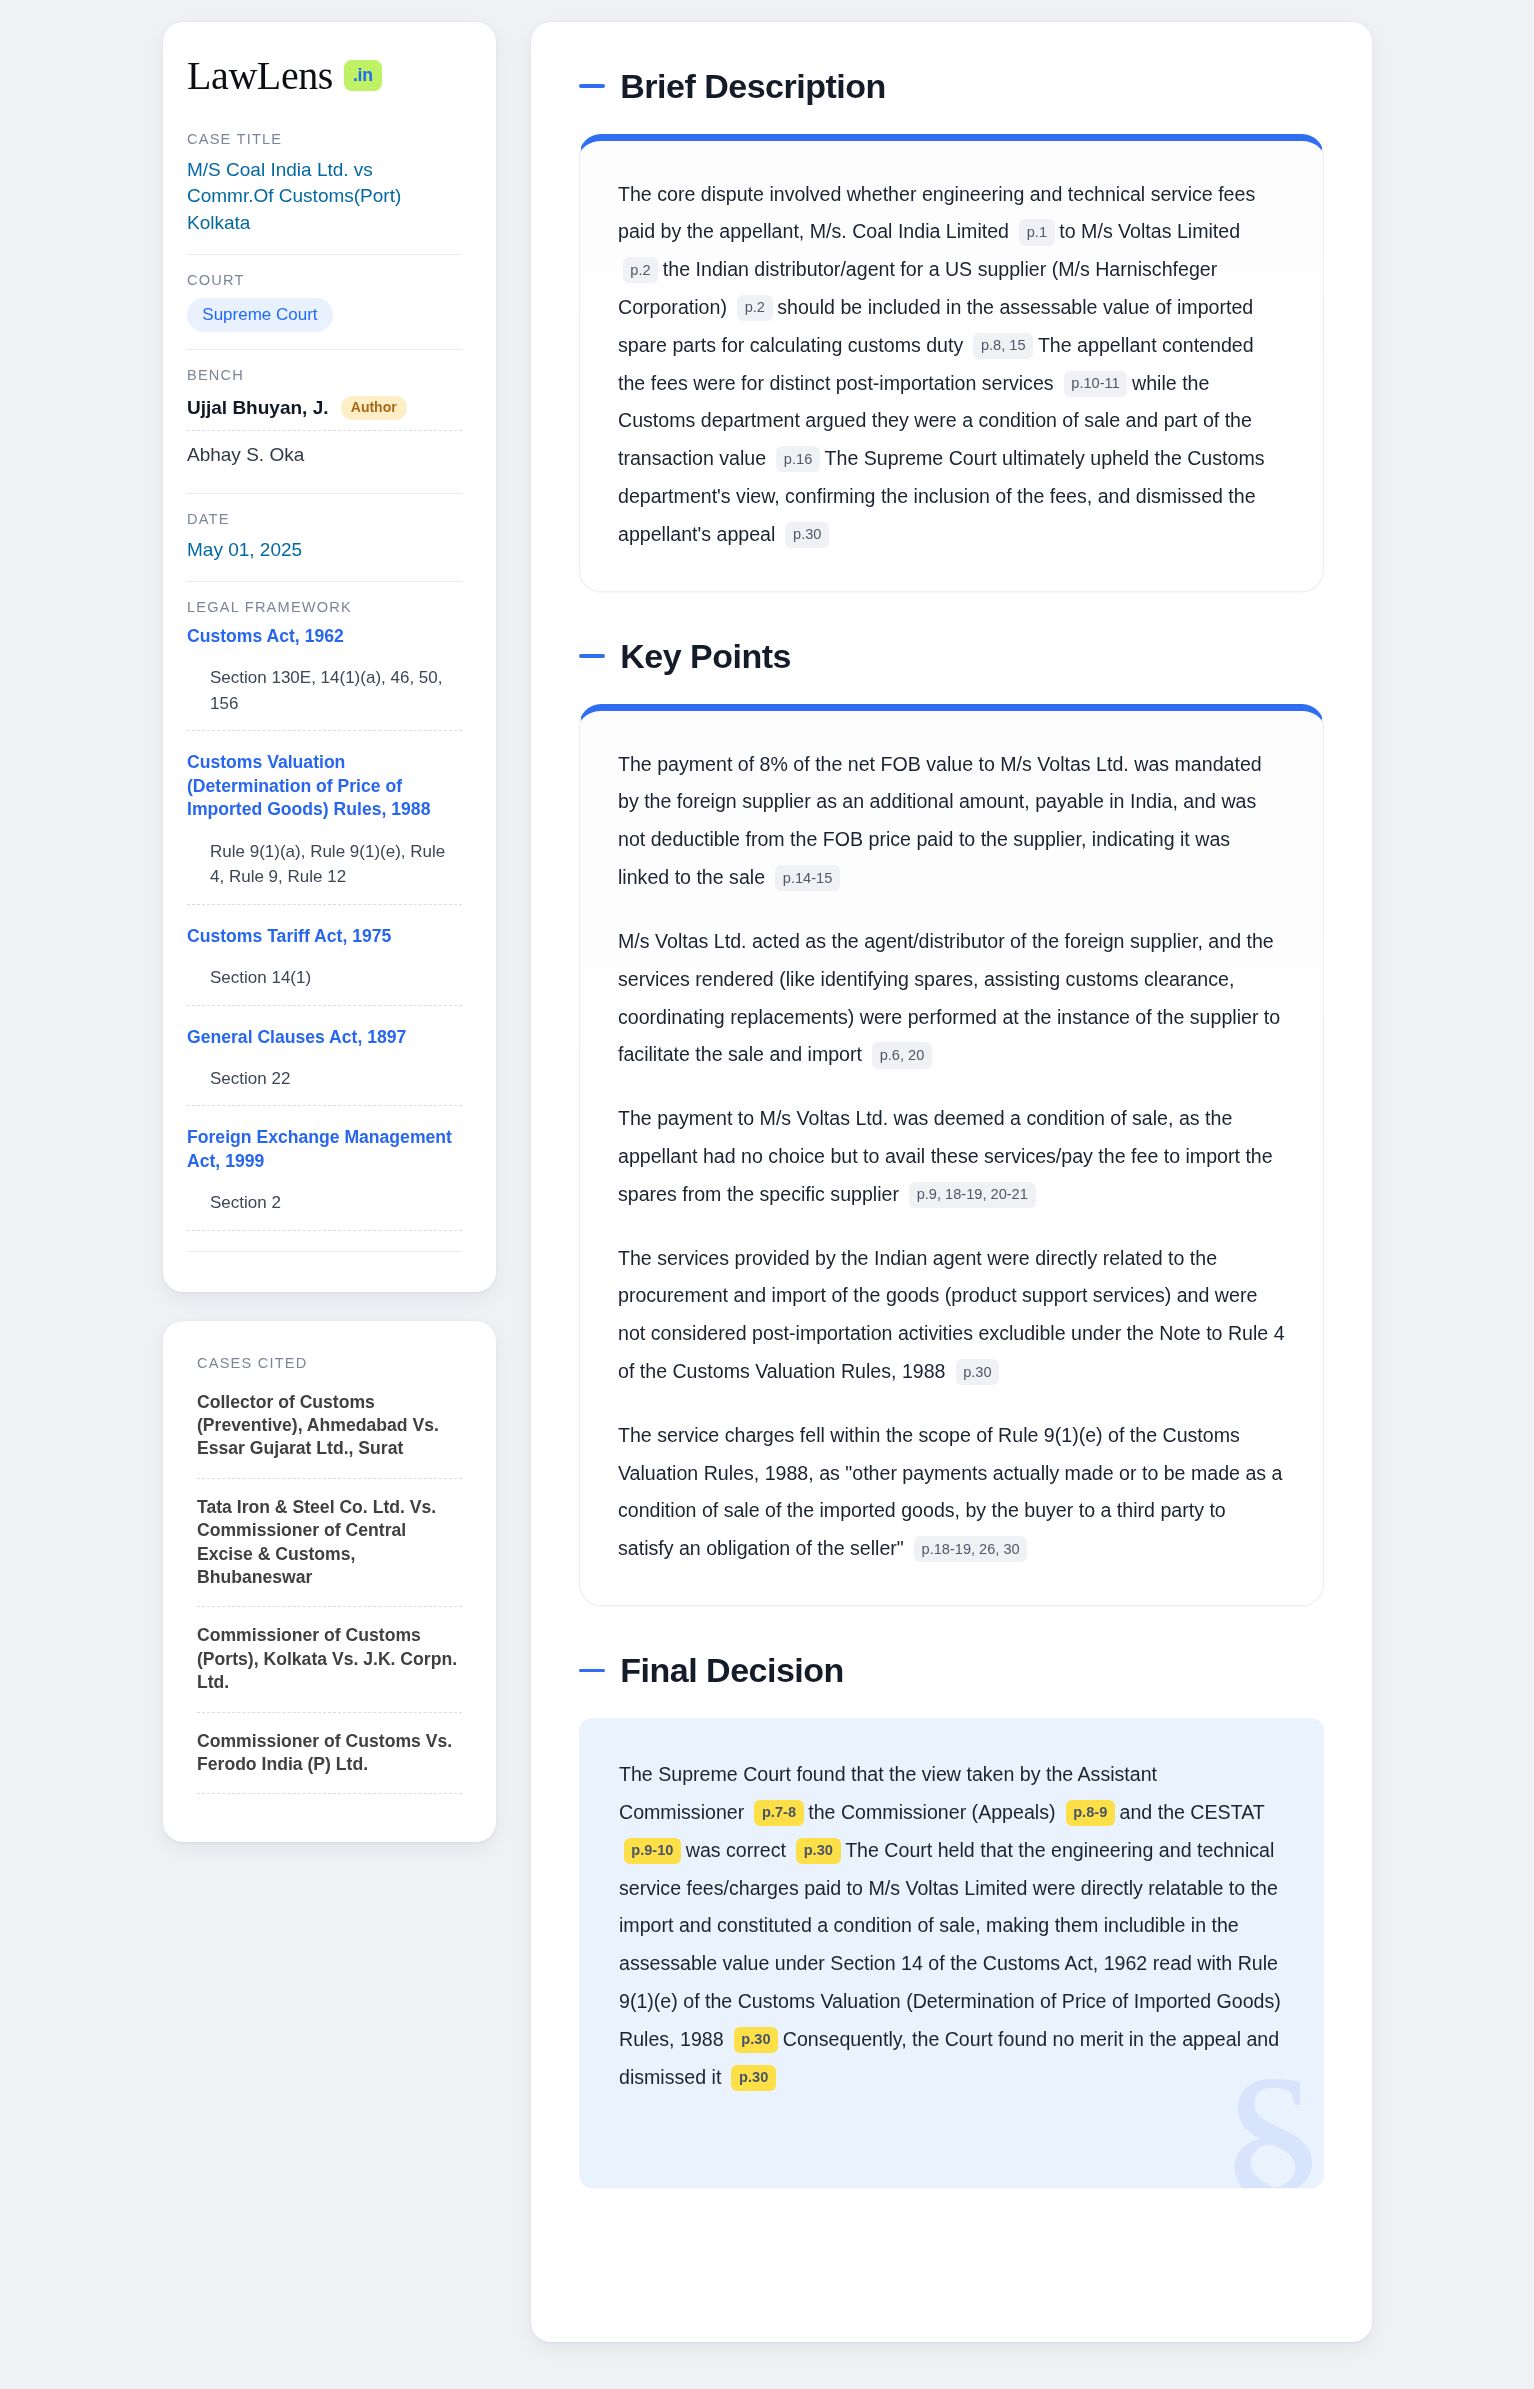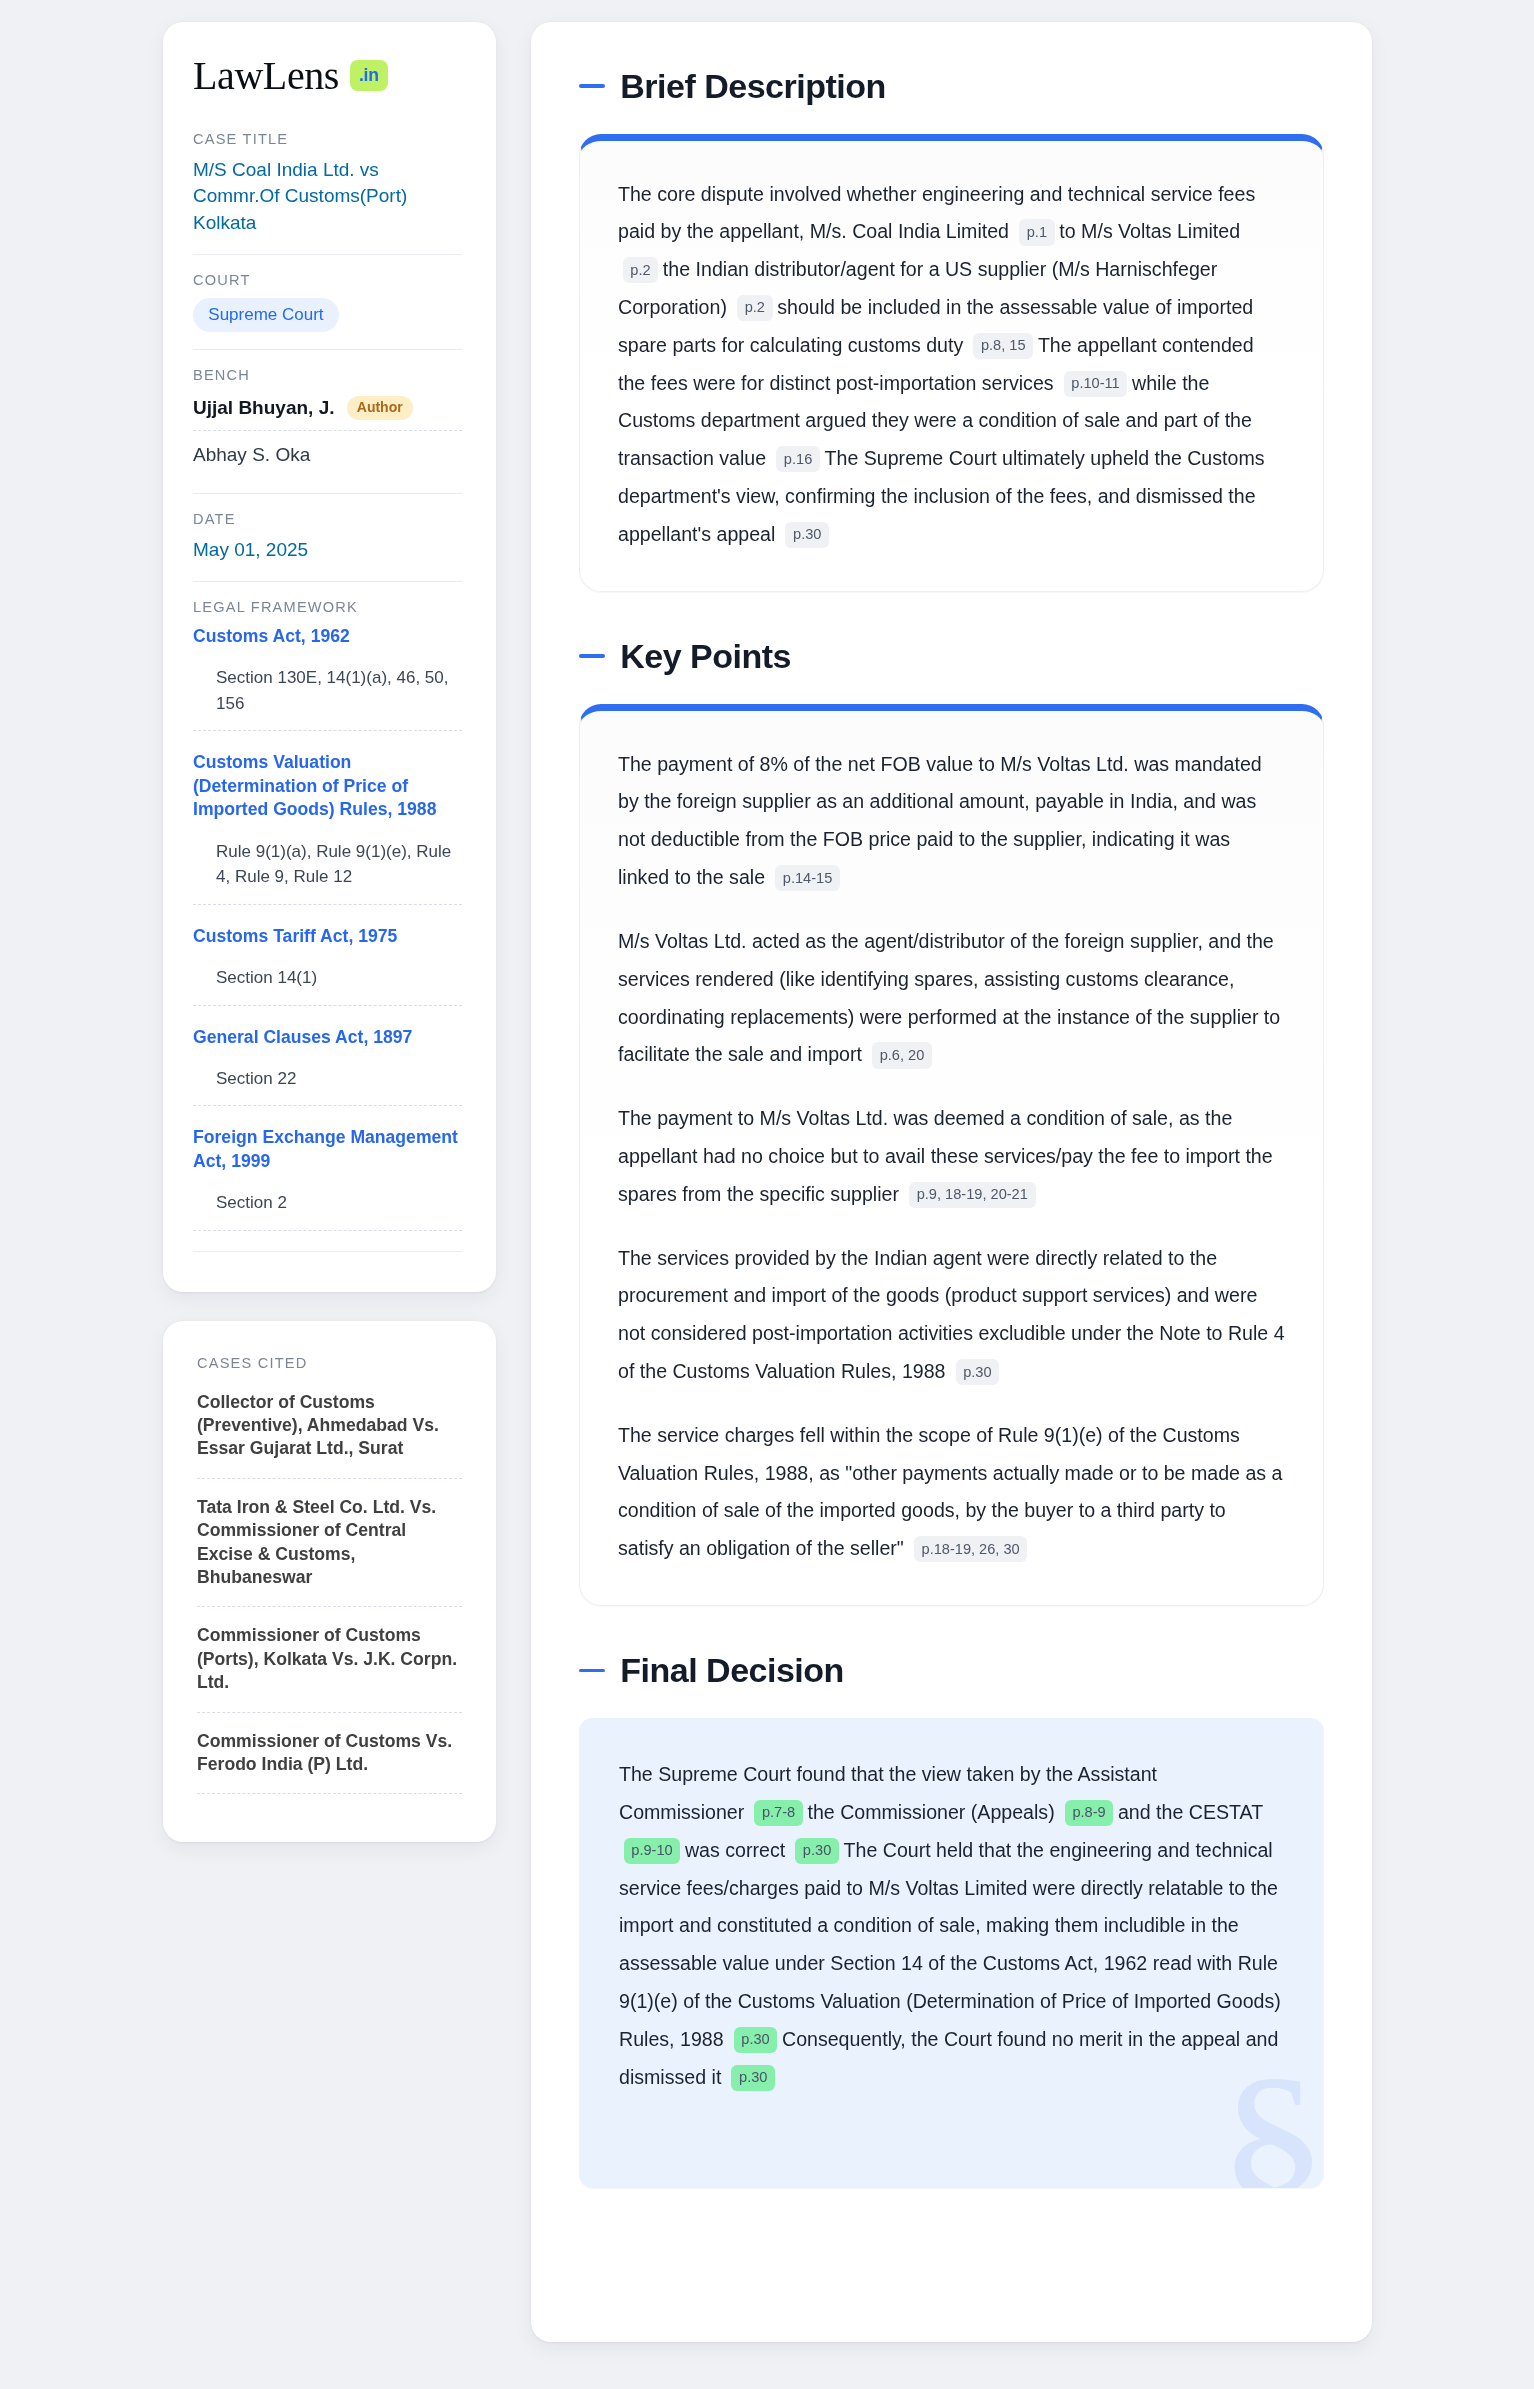--- a/index.html
+++ b/index.html
@@ -28,21 +28,21 @@
     flex-direction: column;
     gap: 29px;
   }
 
   .card {
     background: #ffffff;
     border-radius: 20px;
     box-shadow: 0 0.8px 2.3px rgba(16,24,40,.06), 0 6.1px 20px rgba(16,24,40,.055);
   }
 
-  .sidebar-card { padding: 34px 34px 23px 30px; }
+  .sidebar-card { padding: 34px 34px 23px 24px; }
 
   
   .logo-row {
     display: flex;
     align-items: center;
     gap: 10.7px;
     margin-bottom: 35px;
   }
   .logo-text {
     font-family: "Liberation Serif", serif;
@@ -214,21 +214,21 @@
     color: #4f5868;
     font-size: 14.6px;
     line-height: 1;
     padding: 5.4px 7.7px 6.1px 7.7px;
     border-radius: 6.1px;
     margin: 0 4.6px;
     vertical-align: 1.5px;
     white-space: nowrap;
     cursor: pointer;
   }
-  .decision .cite { background: #86efac; color: #4a5467; }
+  .decision .cite { background: #fde047; color: #4a5467; font-weight: bold; }
 </style>
 </head>
 <body>
 
 <div class="page">
 
   <aside class="sidebar">
 
     <div class="card sidebar-card">
 

